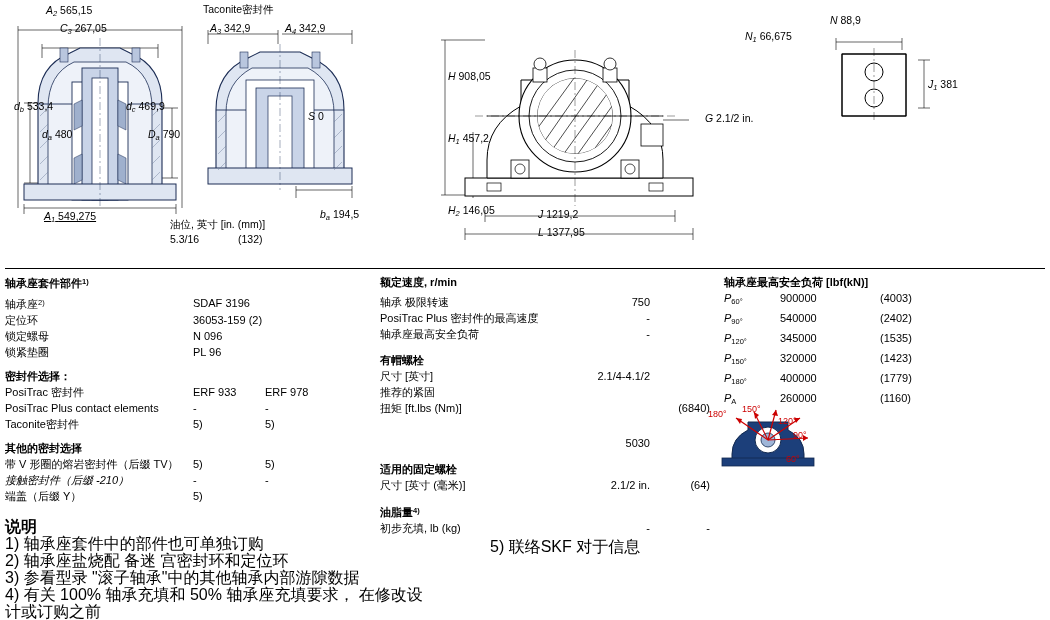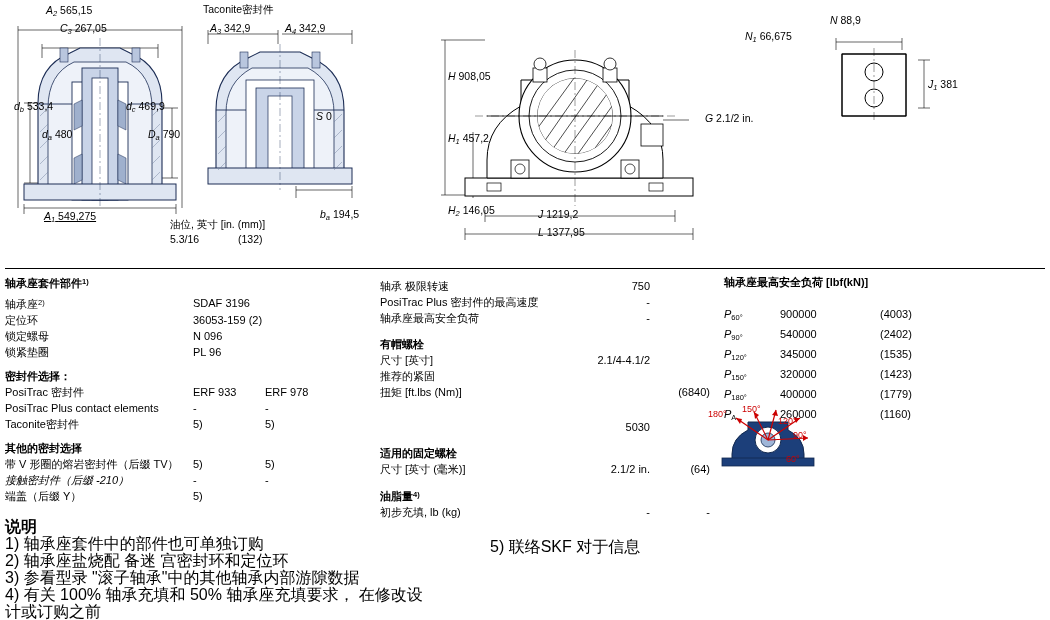--- a/index.html
+++ b/index.html
@@ -167,21 +167,21 @@
 
 <div class="abs dim" style="left:203px;top:3px;">Taconite密封件</div>
 <div class="abs dim" style="left:210px;top:22px;">
   <span class="dimlbl">A<span class="sub">3</span></span>
   <span>342,9</span>
 </div>
 <div class="abs dim" style="left:285px;top:22px;">
   <span class="dimlbl">A<span class="sub">4</span></span>
   <span>342,9</span>
 </div>
-<div class="abs dim" style="left:316px;top:110px;">
+<div class="abs dim" style="left:308px;top:110px;">
   <span class="dimlbl">S</span> <span>0</span>
 </div>
 <div class="abs dim" style="left:320px;top:208px;">
   <span class="dimlbl">b<span class="sub">a</span></span>
   <span>194,5</span>
 </div>
 <div class="abs dim" style="left:170px;top:218px;">油位, 英寸 [in. (mm)]</div>
 <div class="abs dim" style="left:170px;top:233px;">5.3/16</div>
 <div class="abs dim" style="left:238px;top:233px;">(132)</div>
 
@@ -356,20 +356,21 @@
     <span class="val">-</span>
   </div>
   <div class="row">
     <span class="cap" style="width:188px;">端盖（后缀 Y）</span>
     <span class="val" style="width:72px;">5)</span>
     <span class="val"></span>
   </div>
 </div>
 
 <div class="abs tbl" style="left:380px;top:274px;width:330px;">
+  <div class="hd">额定速度, r/min</div>
   <div class="row" style="margin-top:4px;">
     <span class="cap" style="width:202px;">轴承 极限转速</span>
     <span class="val" style="width:68px;text-align:right;">750</span>
   </div>
   <div class="row">
     <span class="cap" style="width:202px;">PosiTrac Plus 密封件的最高速度</span>
     <span class="val" style="width:68px;text-align:right;">-</span>
   </div>
   <div class="row">
     <span class="cap" style="width:202px;">轴承座最高安全负荷</span>
@@ -403,21 +404,21 @@
   </div>
   <div class="row">
     <span class="cap" style="width:202px;">初步充填, lb (kg)</span>
     <span class="val" style="width:68px;text-align:right;">-</span>
     <span class="val" style="width:60px;text-align:right;">-</span>
   </div>
 </div>
 
 <div class="abs tbl" style="left:724px;top:274px;width:320px;">
   <div class="hd" style="text-align:left;">轴承座最高安全负荷 [lbf(kN)]</div>
-  <div class="row" style="margin-top:16px;">
+  <div class="row" style="margin-top:0;">
     <span class="cap" style="width:56px;"><span class="dimlbl">P</span><span class="sub">60°</span></span>
     <span class="val" style="width:100px;">900000</span>
     <span class="val">(4003)</span>
   </div>
   <div class="row">
     <span class="cap" style="width:56px;"><span class="dimlbl">P</span><span class="sub">90°</span></span>
     <span class="val" style="width:100px;">540000</span>
     <span class="val">(2402)</span>
   </div>
   <div class="row">

